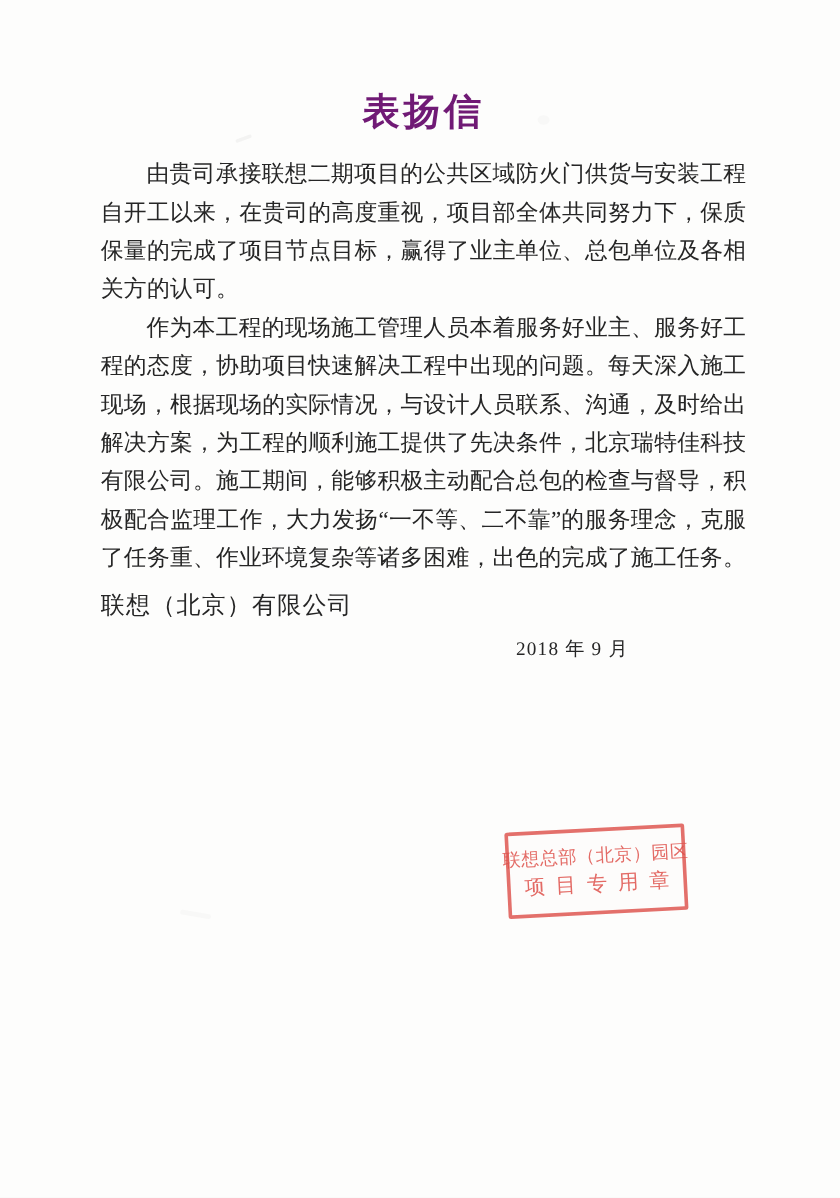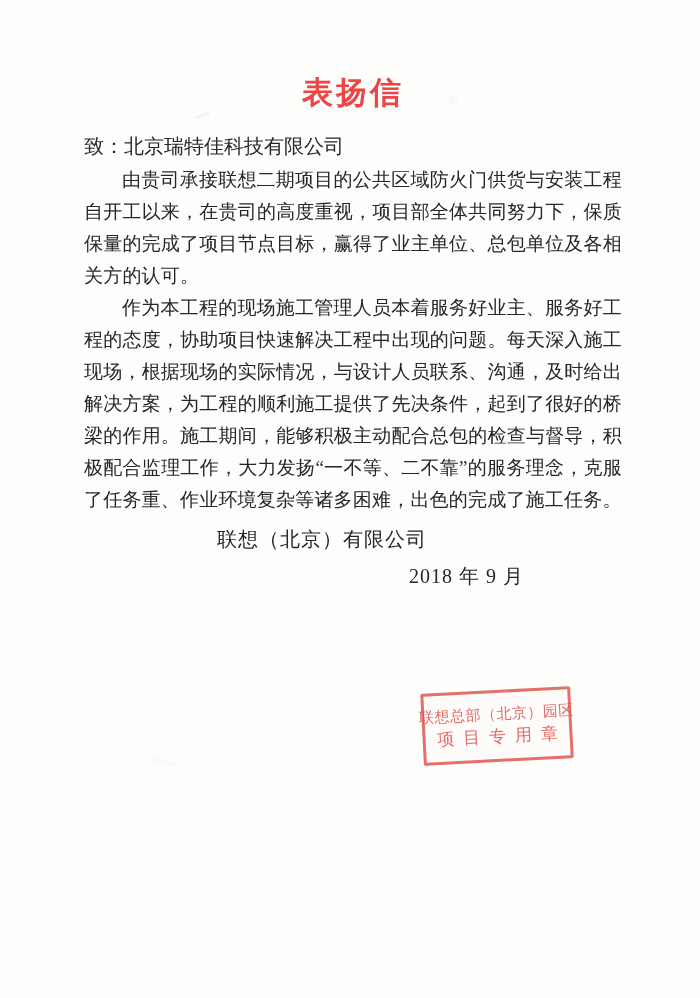--- a/index.html
+++ b/index.html
@@ -34,47 +34,47 @@
     top: 70px;
     width: 538px;
   }
   .title {
     text-align: center;
     font-size: 31px;
     font-weight: 600;
     letter-spacing: 3px;
     line-height: 46px;
     margin-bottom: 14px;
-    color: #ef4444;
+    color: #701a75;
   }
   .salutation {
     font-size: 20px;
     line-height: 32px;
     margin-bottom: 2px;
   }
   .body-text p {
     font-size: 19px;
     line-height: 32px;
     text-align: justify;
     text-indent: 2em;
     letter-spacing: 0.2px;
   }
   .signature-block {
     margin-top: 6px;
     position: relative;
   }
   .signature-company {
     font-size: 20px;
     line-height: 34px;
-    text-align: center;
+    text-align: left;
     padding-right: 62px;
     letter-spacing: 1px;
   }
   .signature-date {
-    font-size: 20px;
+    font-size: 16px;
     line-height: 40px;
     text-align: right;
     padding-right: 98px;
     letter-spacing: 1px;
   }
   .stamp {
     position: absolute;
     left: 422px;
     top: 690px;
     width: 150px;
@@ -111,25 +111,24 @@
 <div class="page">
 
   <div class="smudge s1"></div>
   <div class="smudge s2"></div>
   <div class="smudge s3"></div>
   <div class="smudge s4"></div>
 
   <div class="content">
     <div class="title">表扬信</div>
 
-    <div class="salutation">致：北京瑞特佳科技有限公司</div>
 
     <div class="body-text">
       <p>由贵司承接联想二期项目的公共区域防火门供货与安装工程自开工以来，在贵司的高度重视，项目部全体共同努力下，保质保量的完成了项目节点目标，赢得了业主单位、总包单位及各相关方的认可。</p>
-      <p>作为本工程的现场施工管理人员本着服务好业主、服务好工程的态度，协助项目快速解决工程中出现的问题。每天深入施工现场，根据现场的实际情况，与设计人员联系、沟通，及时给出解决方案，为工程的顺利施工提供了先决条件，起到了很好的桥梁的作用。施工期间，能够积极主动配合总包的检查与督导，积极配合监理工作，大力发扬“一不等、二不靠”的服务理念，克服了任务重、作业环境复杂等诸多困难，出色的完成了施工任务。</p>
+      <p>作为本工程的现场施工管理人员本着服务好业主、服务好工程的态度，协助项目快速解决工程中出现的问题。每天深入施工现场，根据现场的实际情况，与设计人员联系、沟通，及时给出解决方案，为工程的顺利施工提供了先决条件，北京瑞特佳科技有限公司。施工期间，能够积极主动配合总包的检查与督导，积极配合监理工作，大力发扬“一不等、二不靠”的服务理念，克服了任务重、作业环境复杂等诸多困难，出色的完成了施工任务。</p>
     </div>
 
     <div class="signature-block">
       <div class="signature-company">联想（北京）有限公司</div>
       <div class="signature-date">2018 年 9 月</div>
     </div>
   </div>
 
   <div class="stamp">
     <div class="stamp-line1">联想总部（北京）园区</div>

